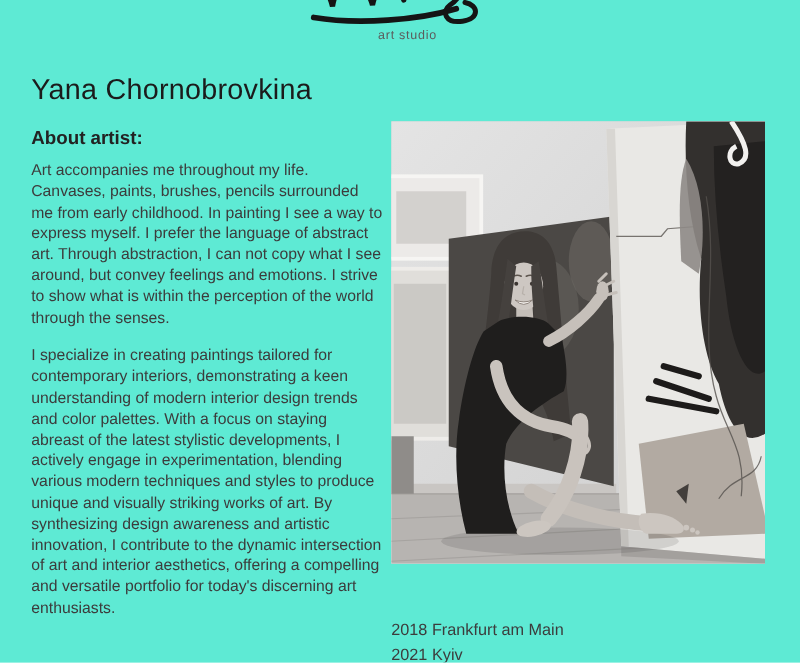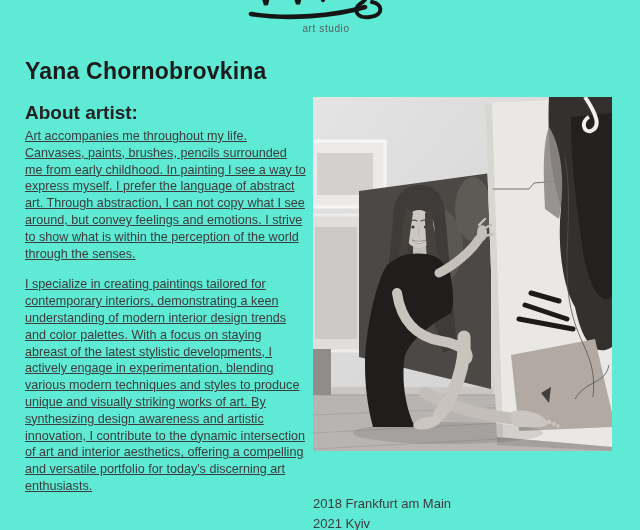--- a/index.html
+++ b/index.html
@@ -17,31 +17,31 @@
     position:absolute;left:247px;top:-22px;
   }
   .logo-caption{
     position:absolute;top:23px;left:50%;transform:translateX(-50%);
     font-size:10px;color:#5c5c5c;letter-spacing:0.6px;
     white-space:nowrap;
   }
   
   .artist-title{
     position:absolute;left:25px;top:58px;margin:0;
-    font-size:23px;font-weight:700;color:#1b1b1b;letter-spacing:0.2px;
+    font-size:23px;font-weight:400;color:#1b1b1b;letter-spacing:0.2px;
   }
   .about-heading{
     position:absolute;left:25px;top:102px;margin:0;
-    font-size:19px;font-weight:700;color:#222;
+    font-size:15px;font-weight:700;color:#222;
   }
   .about-text{
     position:absolute;left:25px;top:128px;width:281px;
     font-size:12.6px;line-height:16.8px;color:#3c3c3c;
   }
-  .about-text p{margin:0 0 14px 0;text-decoration:underline;}
+  .about-text p{margin:0 0 14px 0;}
   
   .artist-photo{
     position:absolute;left:313px;top:97px;width:299px;height:354px;
     overflow:hidden;background:#d8d8d8;
   }
   .exhibitions-heading{
     position:absolute;left:313px;top:467px;margin:0;
     font-size:15px;font-weight:700;color:#222;
   }
   .exhibition-list{

